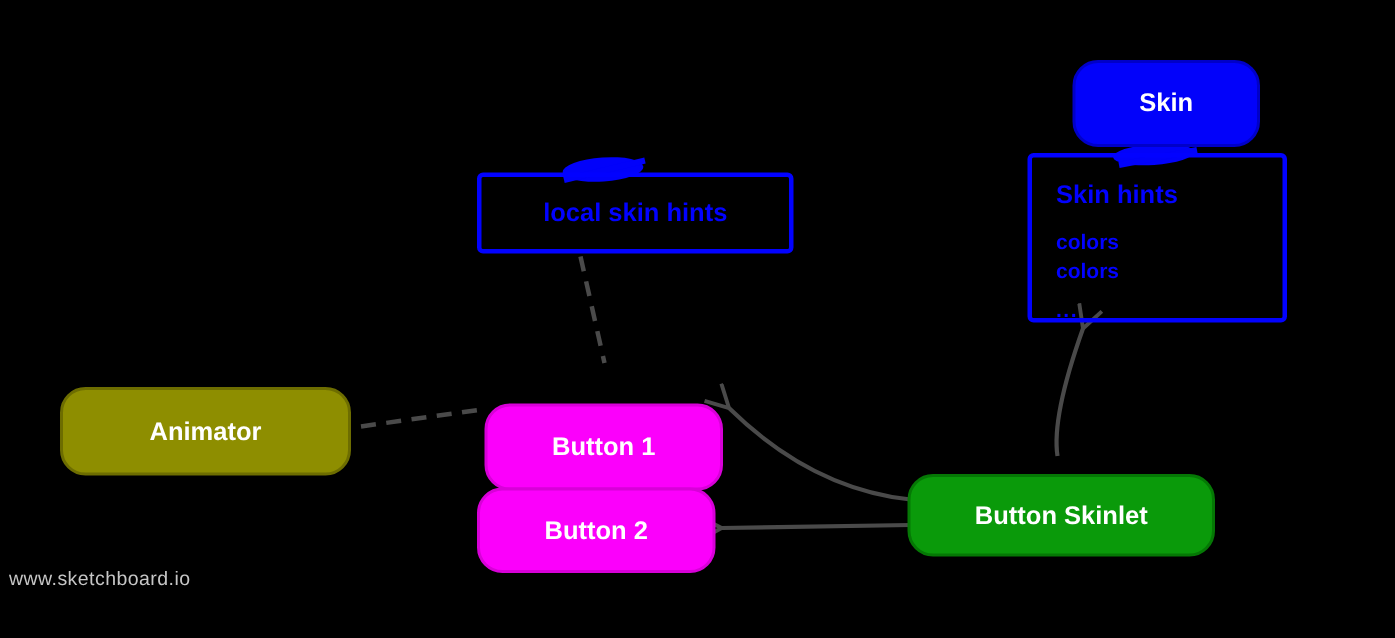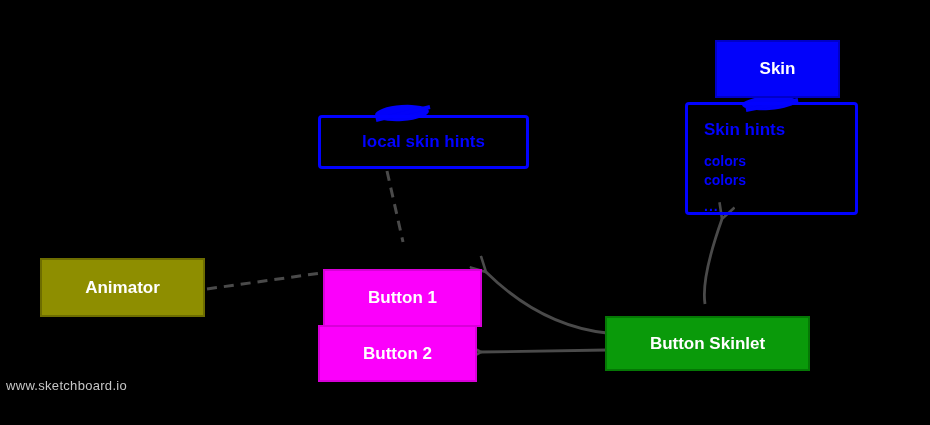--- a/index.html
+++ b/index.html
@@ -22,37 +22,37 @@
     box-sizing: border-box;
     display: flex;
     align-items: center;
     justify-content: center;
     font-weight: bold;
     font-size: 17px;
     z-index: 2;
   }
   .filled {
     color: #ffffff;
-    border-radius: 0;
+    border-radius: 17px;
   }
   .outlined {
     border: 3px solid #0202ff;
     border-radius: 4px;
     color: #0202ff;
     background: transparent;
   }
   #node-skin       { left: 715px; top: 40px;  width: 125px; height: 58px; background: #0202fa; border: 2px solid #0000c8; }
   #node-skin-hints { left: 685px; top: 102px; width: 173px; height: 113px;
                      display: block; padding: 15px 10px 10px 16px; justify-content: flex-start; }
   .sh-title  { font-size: 17px; font-weight: bold; }
   .sh-item   { font-size: 14px; font-weight: bold; line-height: 19px; }
   .sh-item.first { margin-top: 12px; }
   .sh-item.dots  { margin-top: 7px; letter-spacing: 1px; }
   #node-local-hints { left: 318px; top: 115px; width: 211px; height: 54px; }
-  #node-animator { left: 40px;  top: 258px; width: 165px; height: 59px; background: #8e8e00; border: 2px solid #6d6d00; }
+  #node-animator { left: 40px;  top: 258px; width: 194px; height: 59px; background: #8e8e00; border: 2px solid #6d6d00; }
   #node-button1  { left: 323px; top: 245px; width: 159px; height: 58px; background: #fb00fb; border: 2px solid #d800d8; margin-top: 24px; }
   #node-button2  { left: 318px; top: 325px; width: 159px; height: 57px; background: #fb00fb; border: 2px solid #d800d8; }
   #node-skinlet  { left: 605px; top: 316px; width: 205px; height: 55px; background: #0a9a0a; border: 2px solid #057805; }
   .watermark {
     position: absolute;
     left: 6px; top: 378px;
     font-size: 13px;
     font-weight: 400;
     color: #c6c6c6;
     letter-spacing: 0.3px;

